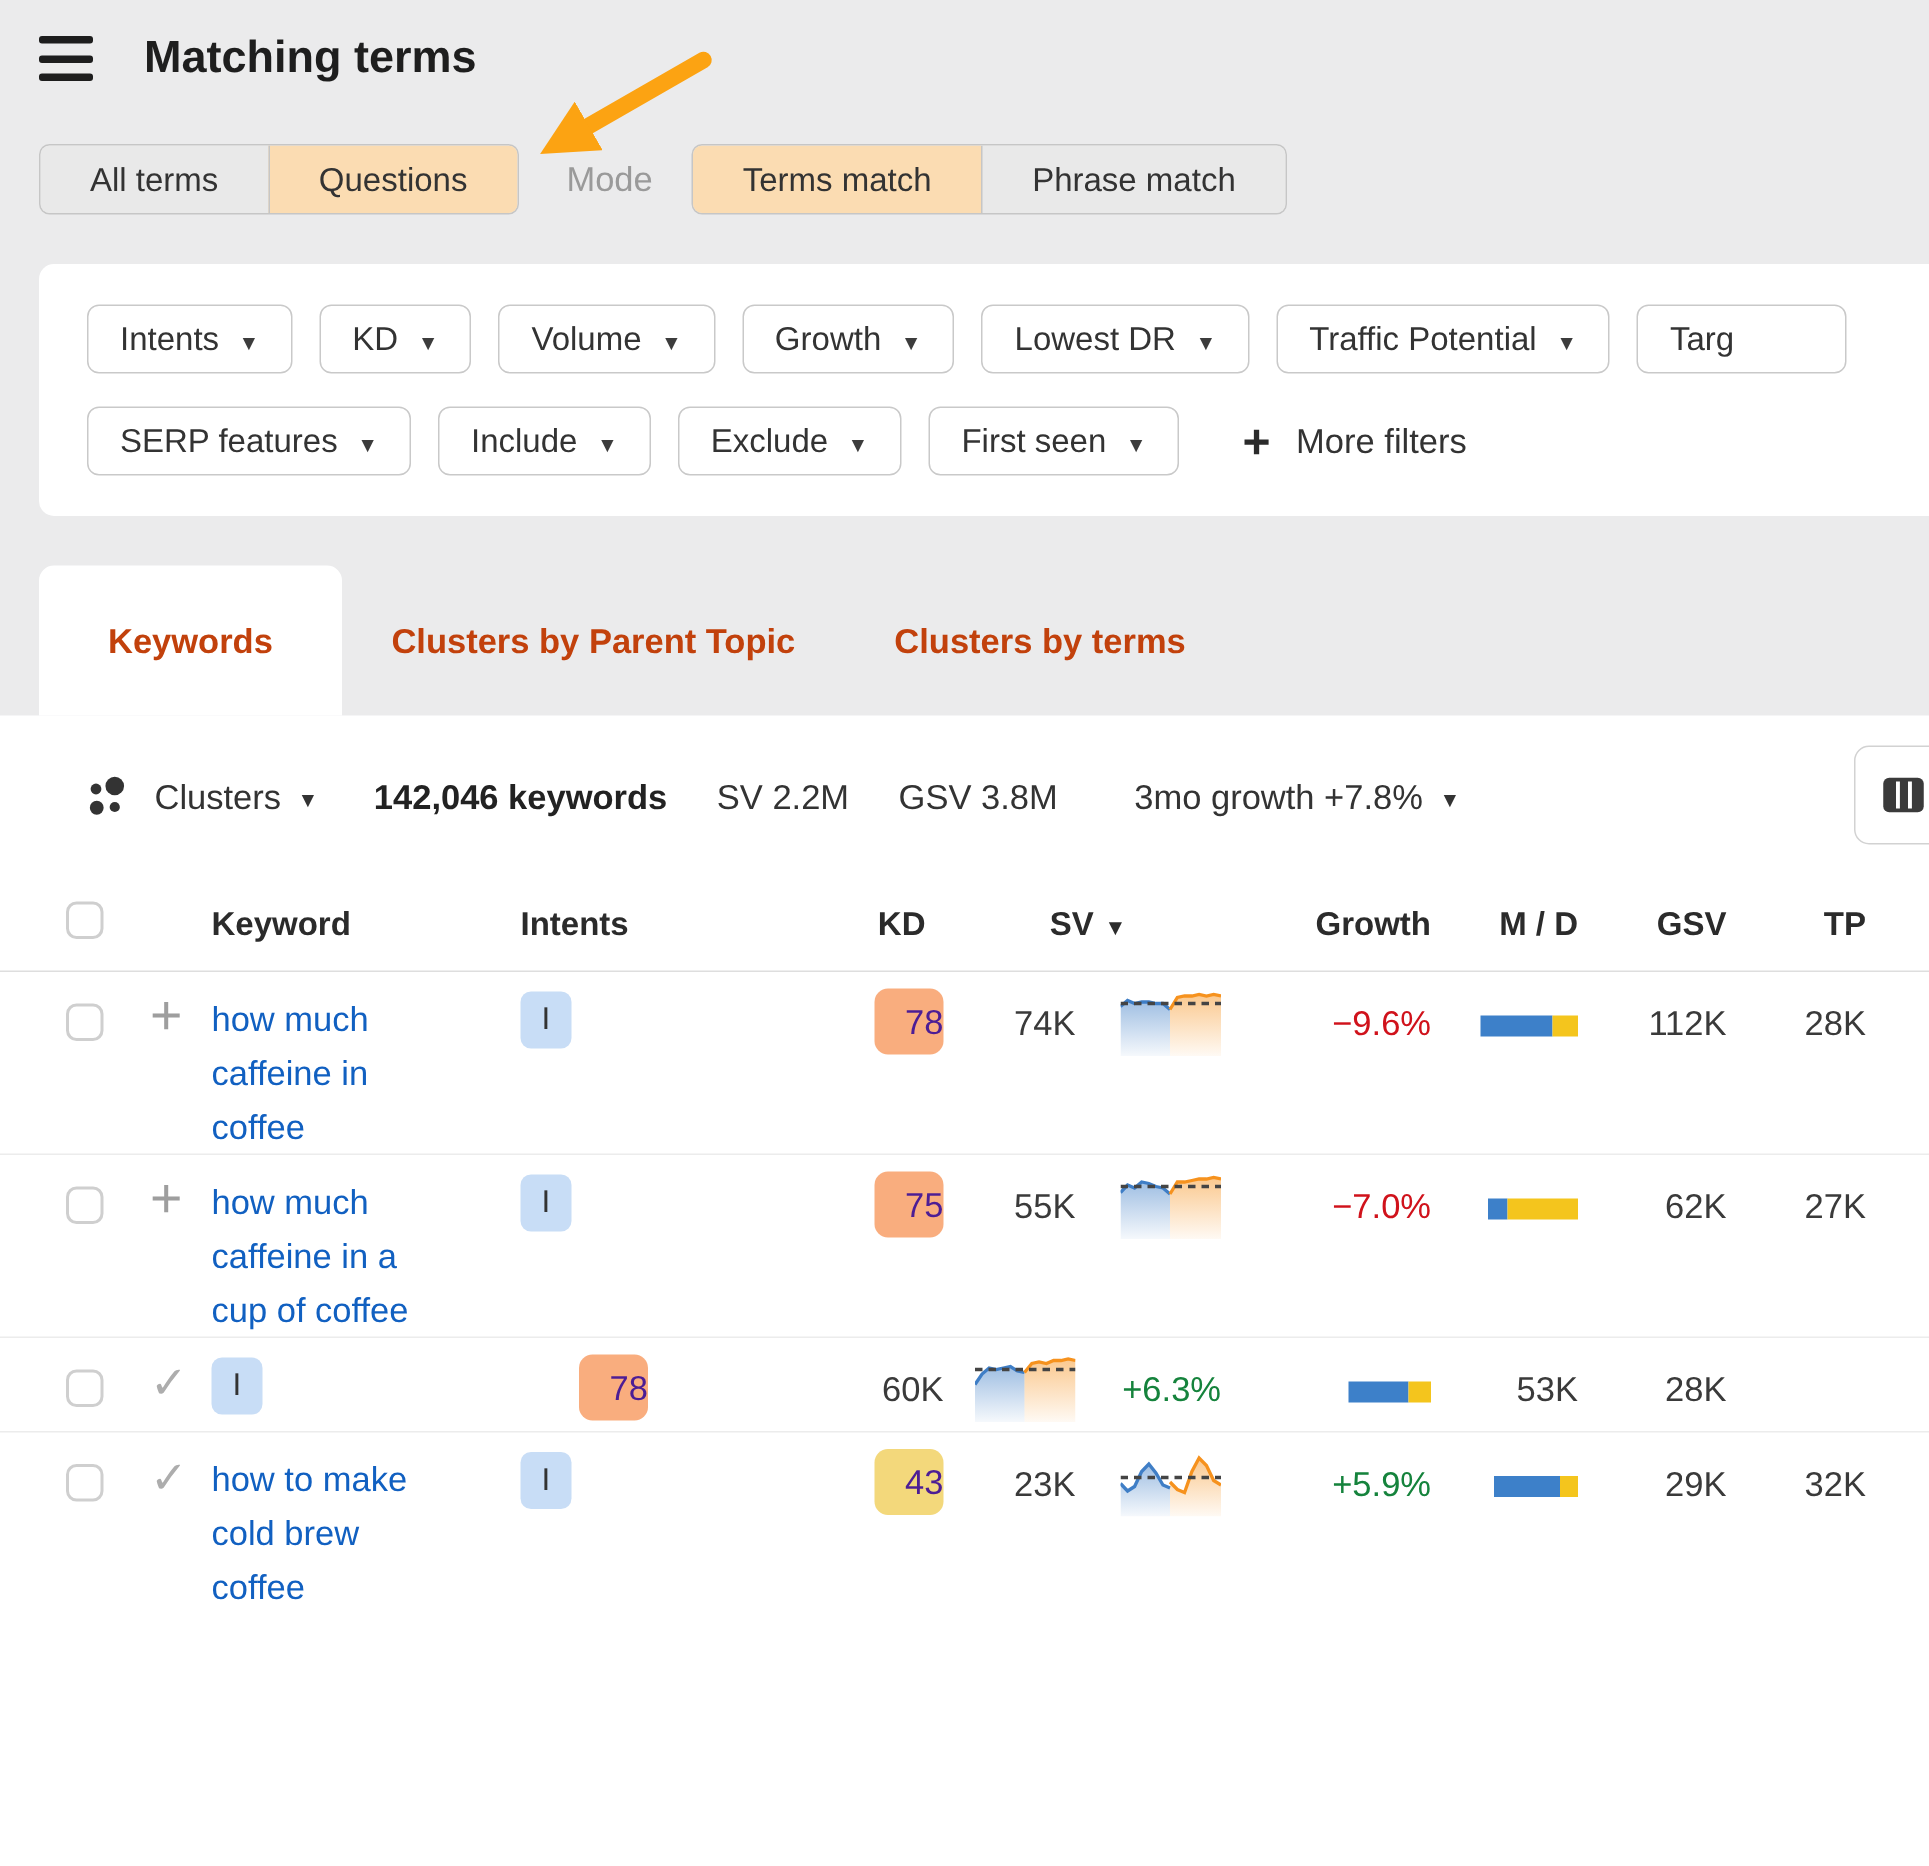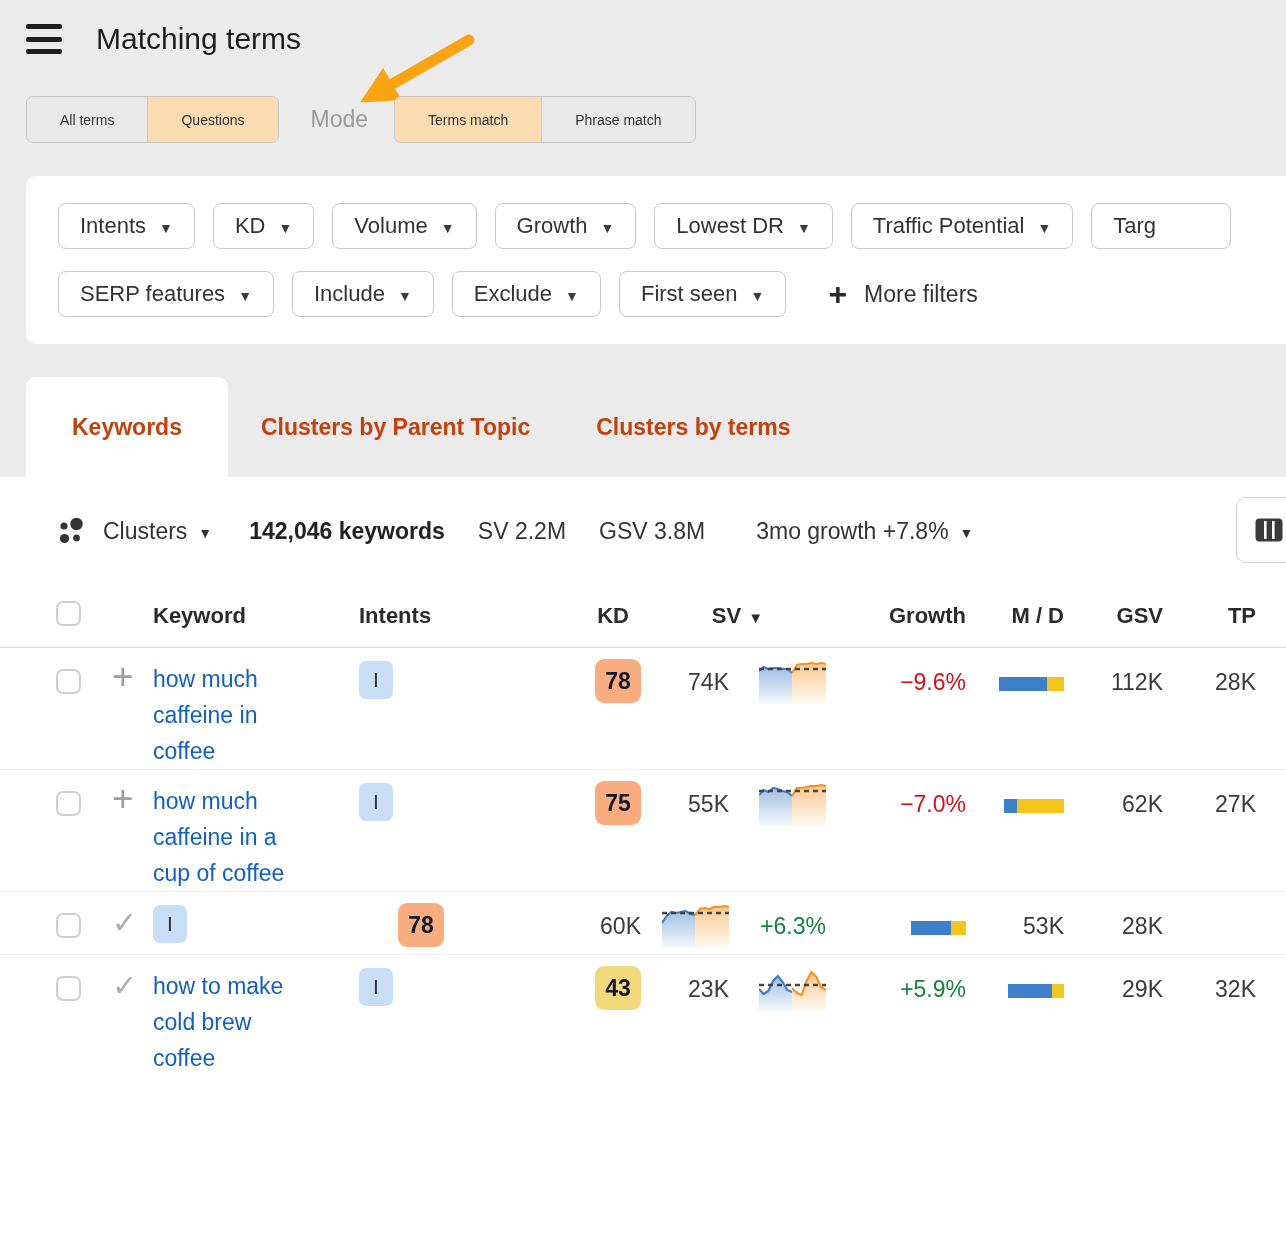--- a/index.html
+++ b/index.html
@@ -5,27 +5,27 @@
   html,body { margin:0; padding:0; }
   .page {
     position:relative; width:1286px; height:1244px; overflow:hidden;
     background:#ebebec; color:#2e2e2e;
     font-family:"Liberation Sans","DejaVu Sans",sans-serif;
   }
   
   .topbar { position:absolute; top:22px; left:26px; display:flex; align-items:center; gap:34px; }
   .hamburger { width:36px; height:30px; display:flex; flex-direction:column; justify-content:space-between; cursor:pointer; }
   .hamburger span { height:5px; background:#1d1d1d; border-radius:2px; }
-  .title { margin:0; font-size:30px; font-weight:normal; color:#1e1e1e; }
+  .title { margin:0; font-size:30px; font-weight:bold; color:#1e1e1e; }
   .arrow-svg { position:absolute; left:338px; top:28px; pointer-events:none; }
 
   
   .seg-row { position:absolute; top:96px; left:26px; display:flex; align-items:center; }
   .seggroup { display:flex; height:45px; border:1px solid #c6c6c6; border-radius:7px; overflow:hidden; background:#e9e9e9; }
-  .segbtn { font:inherit; font-size:14px; color:#333; background:#e9e9e9; border:none; padding:0 33px; height:45px; cursor:pointer; white-space:nowrap; }
+  .segbtn { font:inherit; font-size:22px; color:#333; background:#e9e9e9; border:none; padding:0 33px; height:45px; cursor:pointer; white-space:nowrap; }
   .segbtn + .segbtn { border-left:1px solid #c6c6c6; }
   .segbtn.active { background:#fbdcb2; }
   .mode-label { color:#9a9a9a; font-size:23px; margin:0 26px 0 32px; }
 
   
   .filter-panel { position:absolute; top:176px; left:26px; width:1260px; height:168px; background:#fff; border-radius:10px 0 0 10px; overflow:hidden; }
   .filter-row { display:flex; align-items:center; gap:18px; padding-left:32px; margin-top:27px; }
   .filter-row.second { margin-top:22px; }
   .fbtn { display:flex; align-items:center; gap:13px; height:46px; padding:0 21px; background:#fff; border:1px solid #c9c9c9; border-radius:8px; font:inherit; font-size:22px; color:#333; cursor:pointer; flex:none; }
   .fbtn .caret { font-size:14px; color:#3c3c3c; margin-top:3px; }
@@ -43,37 +43,37 @@
   .toolbar { position:relative; height:108px; display:flex; align-items:center; padding-left:58px; font-size:23px; color:#333; }
   .cluster-ic { margin-right:15px; display:flex; }
   .tb-caret { font-size:14px; color:#333; margin-left:11px; margin-top:3px; }
   .kcount { font-weight:bold; margin-left:37px; color:#222; }
   .tstat { margin-left:33px; }
   .growth-sum { margin-left:51px; display:flex; align-items:center; cursor:pointer; }
   .clusters-dd { display:flex; align-items:center; cursor:pointer;text-align:center; }
   .cols-btn { position:absolute; right:-16px; top:20px; width:64px; height:64px; background:#fff; border:1px solid #d2d2d2; border-radius:10px; display:flex; align-items:center; justify-content:center; cursor:pointer; }
 
   
-  .grid { display:grid; grid-template-columns:48px 49px 206px 85px 197px 88px 97px 140px 98px 99px 93px; padding-left:56px; align-items:start; }
+  .grid { display:grid; grid-template-columns:48px 49px 206px 85px 197px 88px 97px 140px 98px 99px 93px; padding-left:44px; align-items:start; }
   .thead { height:62px; align-items:center; border-bottom:1px solid #dedede; font-size:22px; font-weight:bold; color:#2b2b2b; }
   .c-r { text-align:right; }
   .kd-head { padding-right:12px; }
   .sv-head { position:relative; right:-34px; white-space:nowrap; }
   .sv-head .hcaret { font-size:15px; margin-left:7px; }
   .row { border-bottom:1px solid #ececec; font-size:23px; }
   .row:last-child { border-bottom:none; }
   .checkbox { display:inline-block; width:25px; height:25px; border:2px solid #cfcfcf; border-radius:7px; background:#fff; cursor:pointer; box-sizing:border-box; }
   .thead .checkbox { margin-top:0; }
   .row .checkbox { margin-top:21px; }
   .action { padding-top:14px; text-align:left; padding-left:8px; cursor:pointer; }
   .action.plus { font-size:37px; font-weight:200; color:#9e9e9e; line-height:30px; }
   .action.check { font-size:30px; color:#adadad; line-height:34px; }
   .kw { width:152px; color:#1160c1; line-height:36px; padding-top:13px; cursor:pointer; }
   .intent-badge { display:inline-block; min-width:34px; height:38px; line-height:38px; text-align:center; background:#c8ddf6; border-radius:7px; font-size:21px; color:#333; margin-top:13px; cursor:pointer; }
-  .kd-badge { display:inline-block; width:46px; height:44px; line-height:44px; text-align:center; border-radius:9px; font-size:23px; color:#0f172a; margin-top:11px;font-weight:bold; }
+  .kd-badge { display:inline-block; width:46px; height:44px; line-height:44px; border-radius:9px; font-size:23px; color:#4c1d95; margin-top:11px; }
   .kd-hard { background:#f9ad7e; }
   .kd-medium { background:#f3d87b; }
   .num { line-height:46px; padding-top:11px; color:#3a3a3a; }
   .growth.down { color:#d0121b; }
   .growth.up { color:#15833c; }
   .sparkcell { padding-top:10px; text-align:right; }
   .mdcell { text-align:right; }
   .mdbar { display:inline-flex; height:14px; margin-top:29px; }
   .md-blue { background:#3d80c9; height:14px; }
   .md-yellow { background:#f4c51d; height:14px; }

